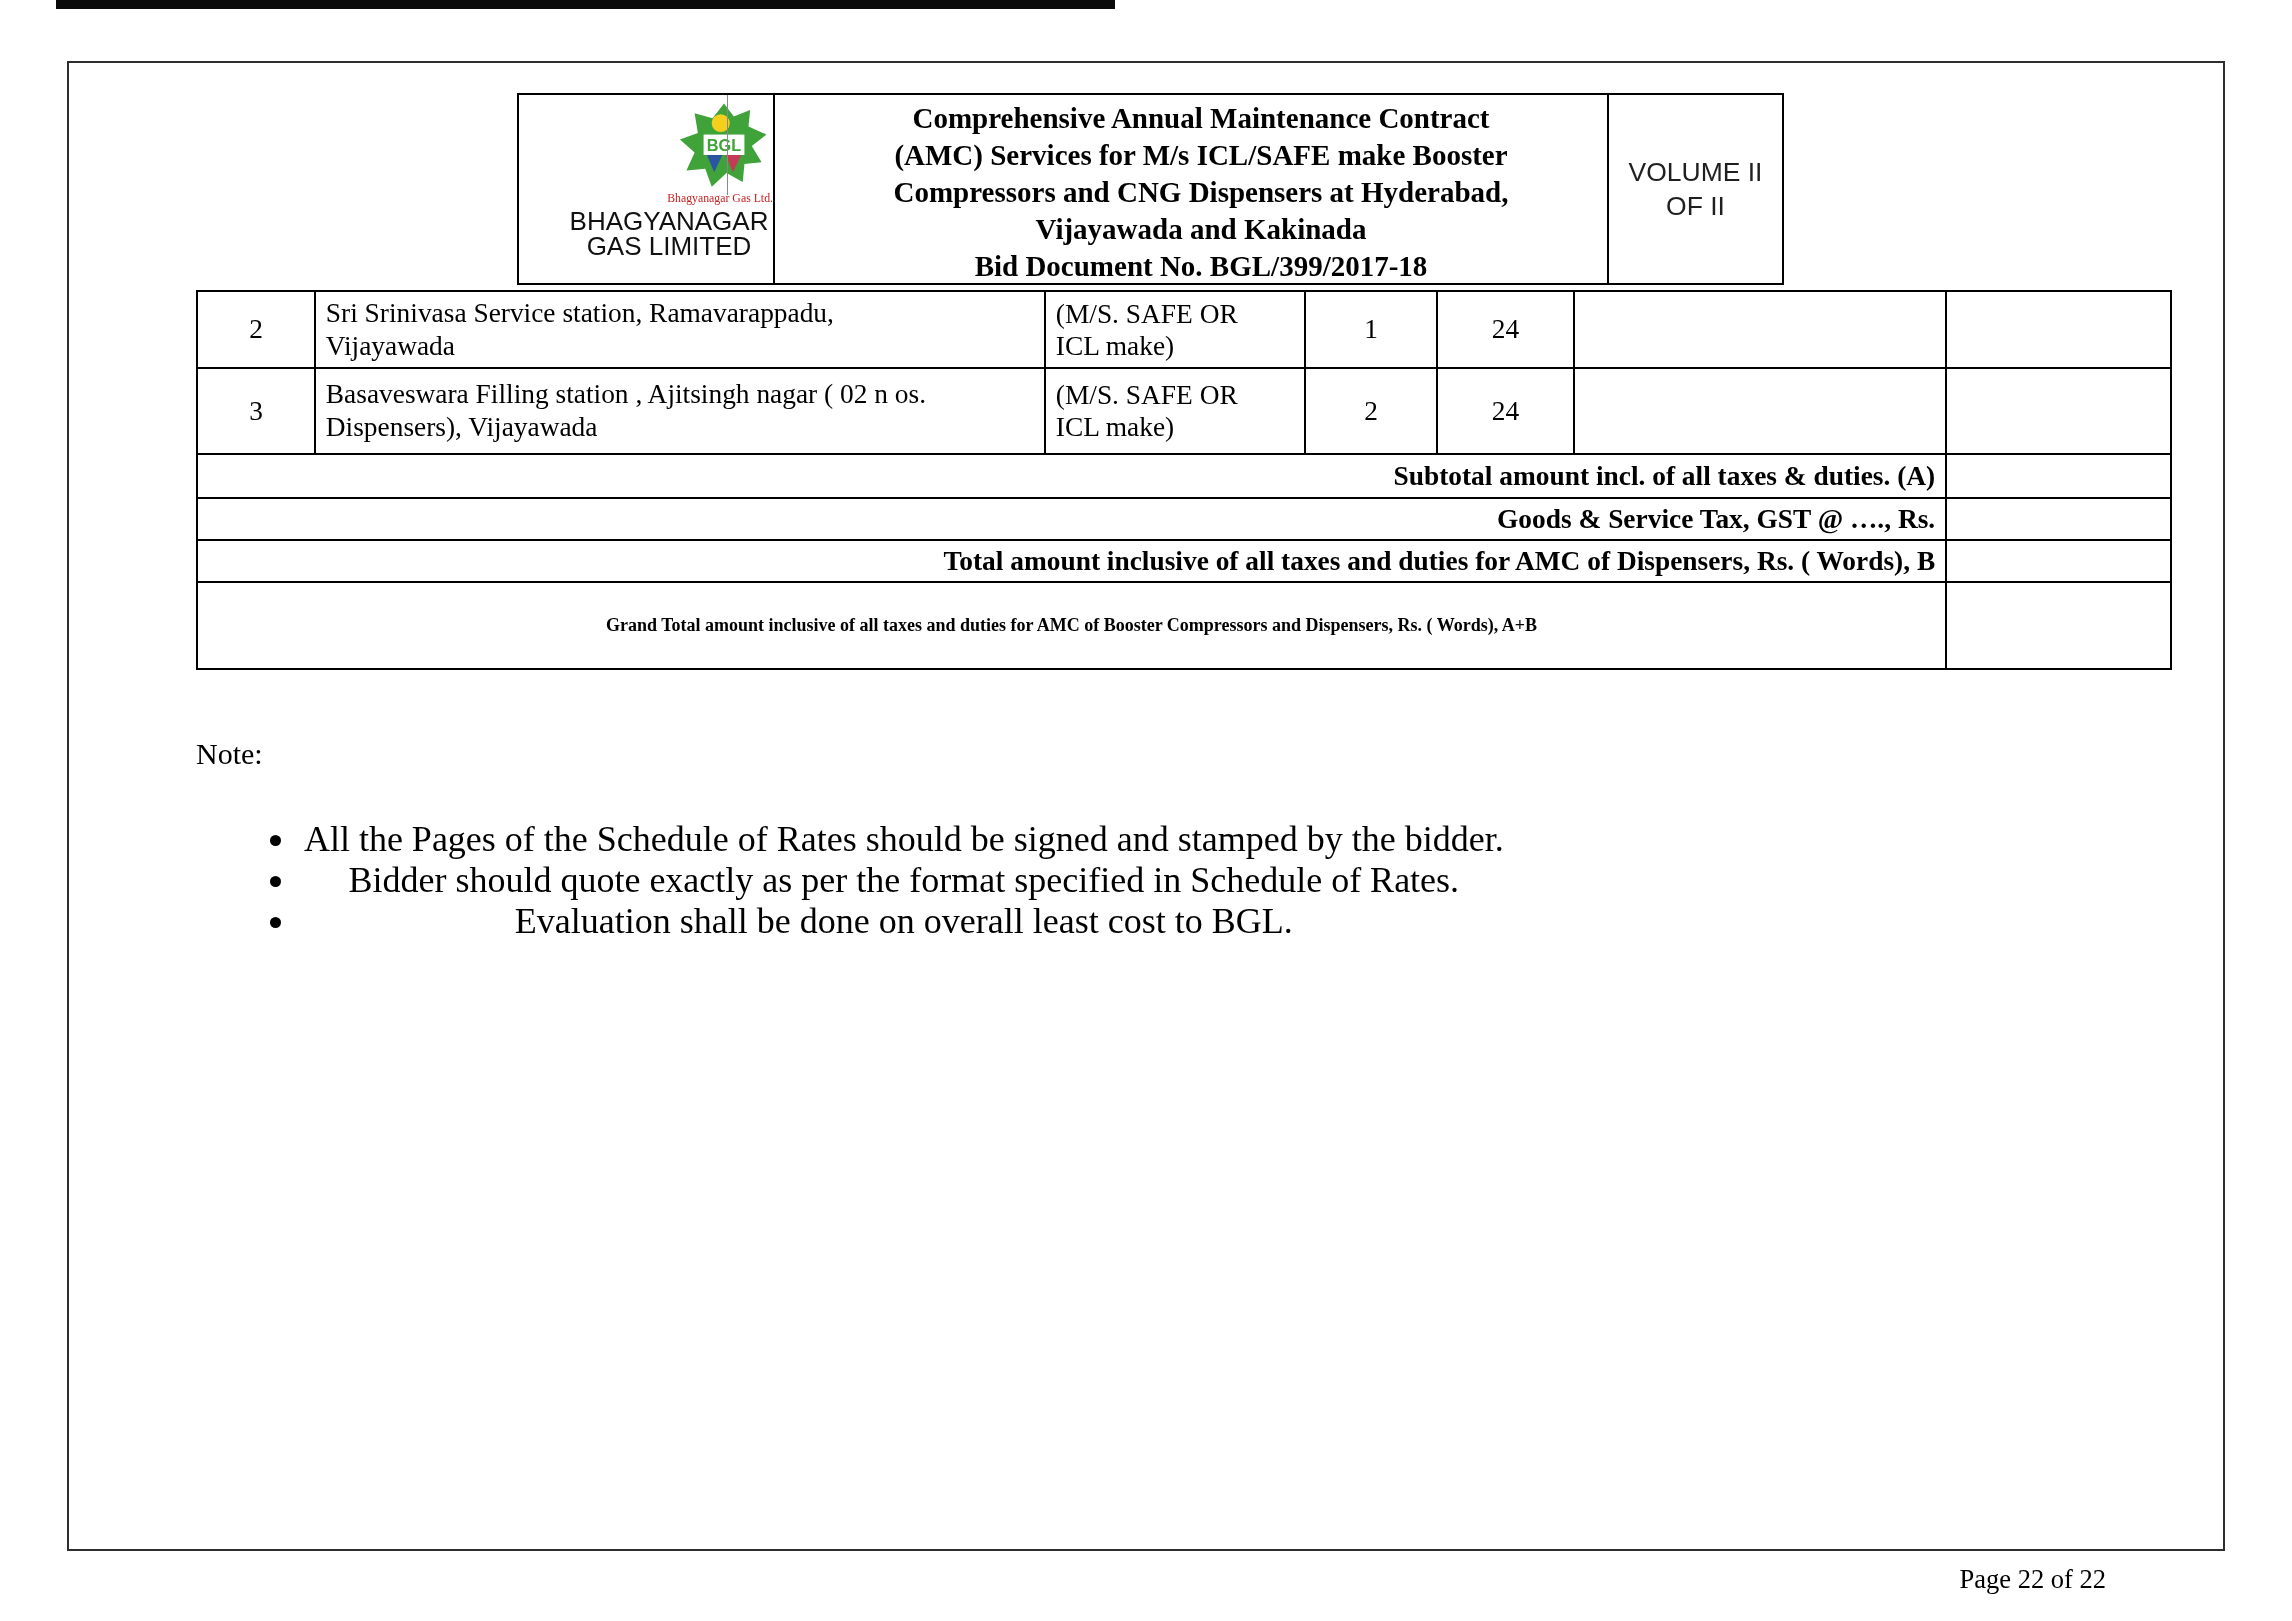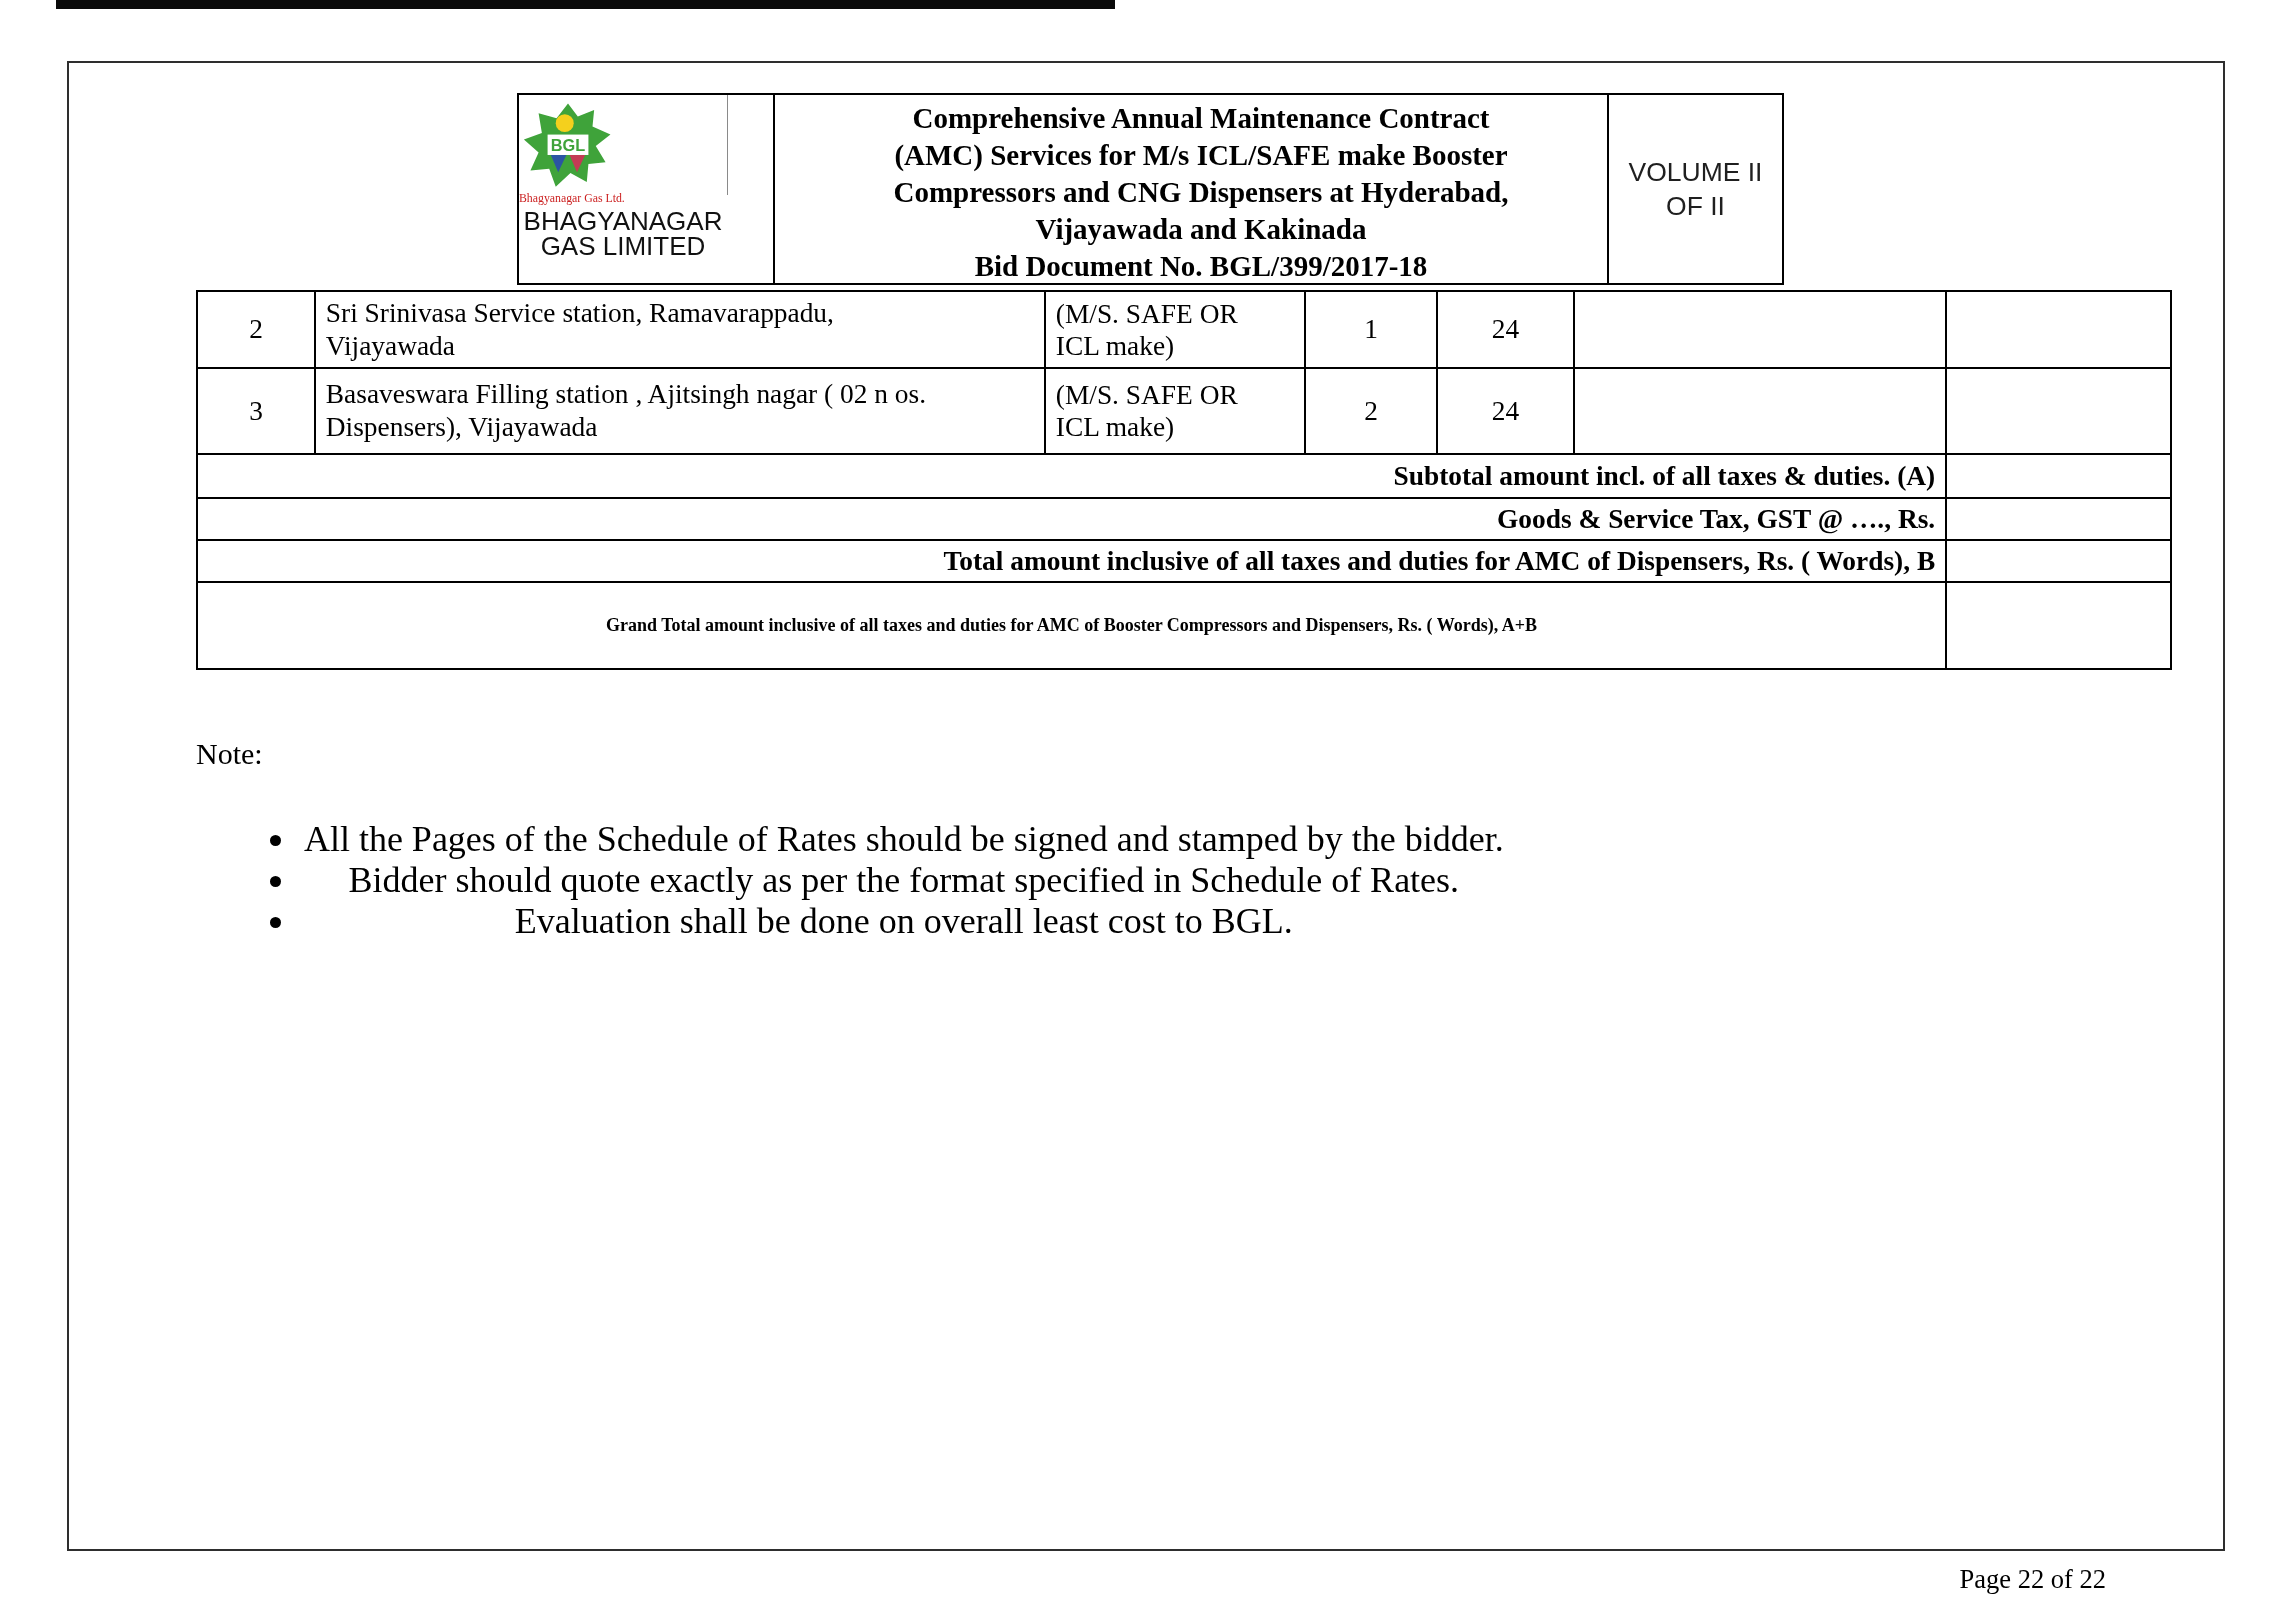--- a/index.html
+++ b/index.html
@@ -10,21 +10,21 @@
 
   .scan-bar { position:absolute; left:56px; top:0; width:1059px; height:8.8px; background:#0a0a0a; }
 
   .page-border { position:absolute; left:67px; top:61px; width:2158px; height:1490px; border:2px solid #2e2e2e; }
 
   
   .header-table { position:absolute; left:517px; top:93px; width:1267px; height:192px;
                   display:flex; border:2px solid #000; background:#fff; }
   .hcell { height:100%; }
   .logo-cell { width:256px; border-right:2px solid #000; position:relative;
-               display:flex; flex-direction:column; align-items:flex-start; padding-top:4.9px; }
+               display:flex; flex-direction:column; align-items:flex-end; padding-top:4.9px; }
   .logo-divider { position:absolute; right:45px; top:0; width:1px; height:100px; background:#8a8a8a; }
   .logo-caption { font-size:11.8px; line-height:12.7px; color:#cc2222; font-family:"Liberation Serif", serif; }
   .company-name { margin-top:4.9px; width:208px; text-align:center;
                   font-family:"Liberation Sans", sans-serif; font-size:26px; line-height:24.5px; color:#111; }
   .title-cell { width:814px; border-right:2px solid #000; text-align:center;
                 font-weight:bold; font-size:29px; line-height:37px; padding-top:5px;margin-left:20px; }
   .volume-cell { flex:1; display:flex; flex-direction:column; align-items:center; justify-content:center;
                  font-family:"Liberation Sans", sans-serif; font-size:26.5px; line-height:34px; color:#1f1f1f;border-radius:19px; }
 
   

